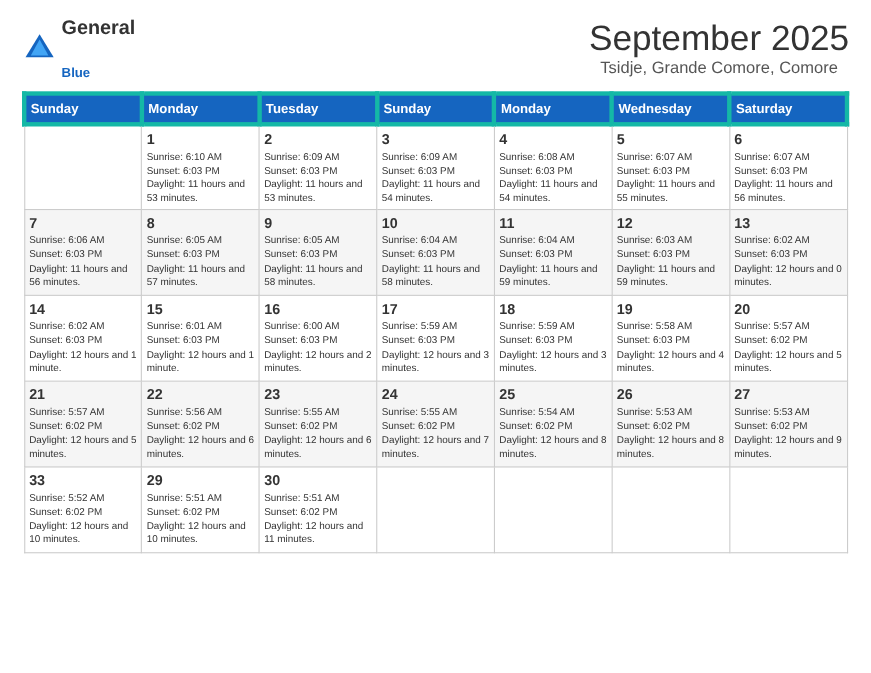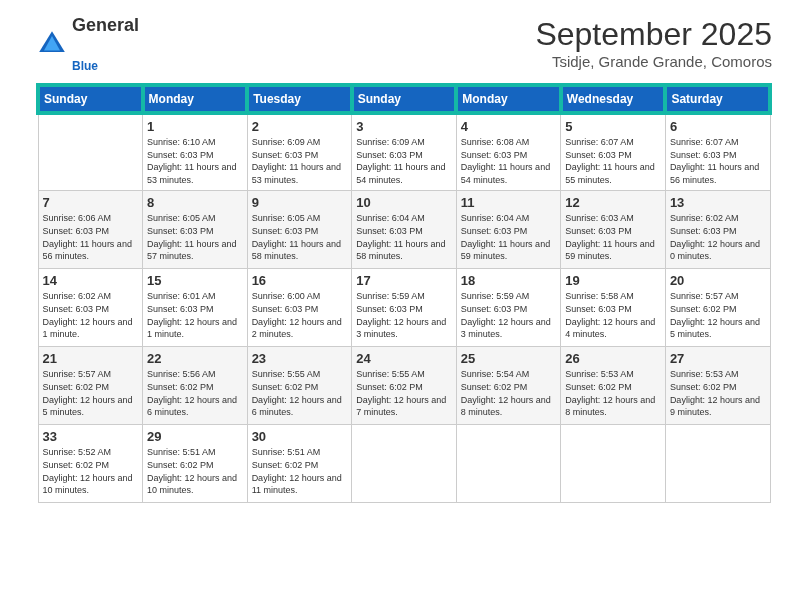--- a/index.html
+++ b/index.html
@@ -6,21 +6,21 @@
     body {
       font-family: Arial, sans-serif;
       background: #fff;
       width: 792px;
       height: 612px;
       overflow: hidden;
     }
     .page {
       width: 792px;
       min-height: 612px;
-      padding: 16px 20px 10px 36px;
+      padding: 16px 20px 10px 20px;
     }
     .header {
       display: flex;
       justify-content: space-between;
       align-items: flex-start;
       margin-bottom: 10px;
     }
     .logo {
       display: flex;
       align-items: center;
@@ -40,21 +40,21 @@
       font-size: 12px;
       font-weight: bold;
       color: #1565c0;
       margin-top: 24px;
     }
     .logo-icon {
       width: 32px;
       height: 32px;
     }
     .title-block {
-      text-align: right;
+      text-align: center;
     }
     .month-title {
       font-size: 32px;
       color: #333;
       font-weight: normal;
     }
     .subtitle {
       font-size: 15px;
       color: #555;
     }
@@ -113,21 +113,21 @@
         <polygon points="20,4 36,30 4,30" fill="#1565c0"></polygon>
         <polygon points="20,10 30,28 10,28" fill="#42a5f5"></polygon>
       </svg>
       <div class="logo-text">
         <span class="logo-general">General</span>
         <span class="logo-blue">Blue</span>
       </div>
     </div>
     <div class="title-block">
       <div class="month-title">September 2025</div>
-      <div class="subtitle">Tsidje, Grande Grande, Comoros</div>
+      <div class="subtitle">Tsidje, Grande Comore, Comore</div>
     </div>
   </div>
 
   <table>
     <thead>
       <tr>
       <th>Sunday</th>
           <th>Monday</th>
           <th>Tuesday</th>
           <th>Sunday</th>

